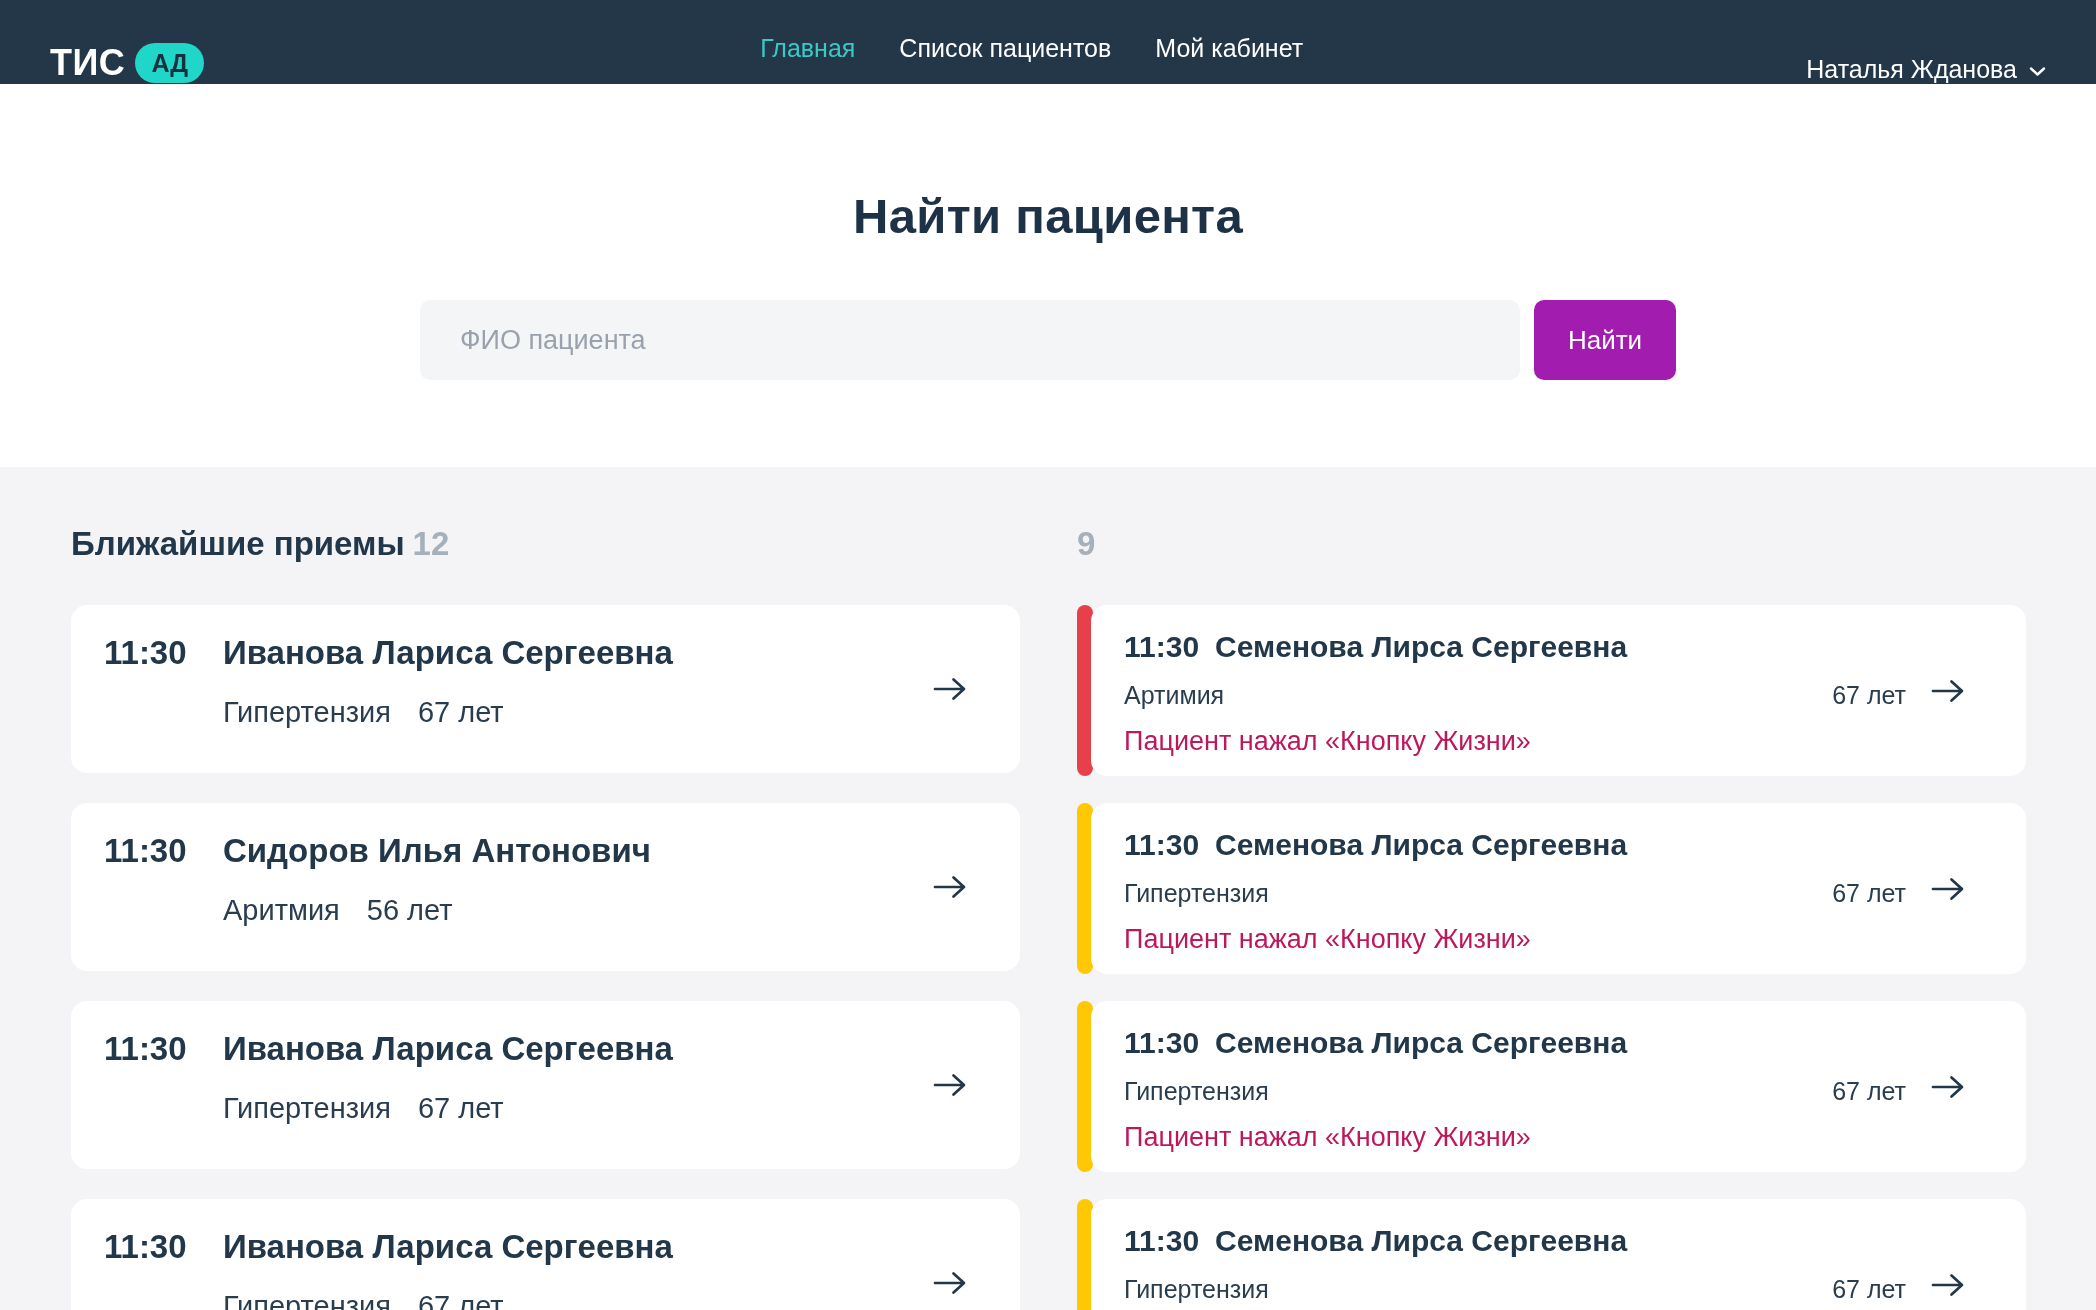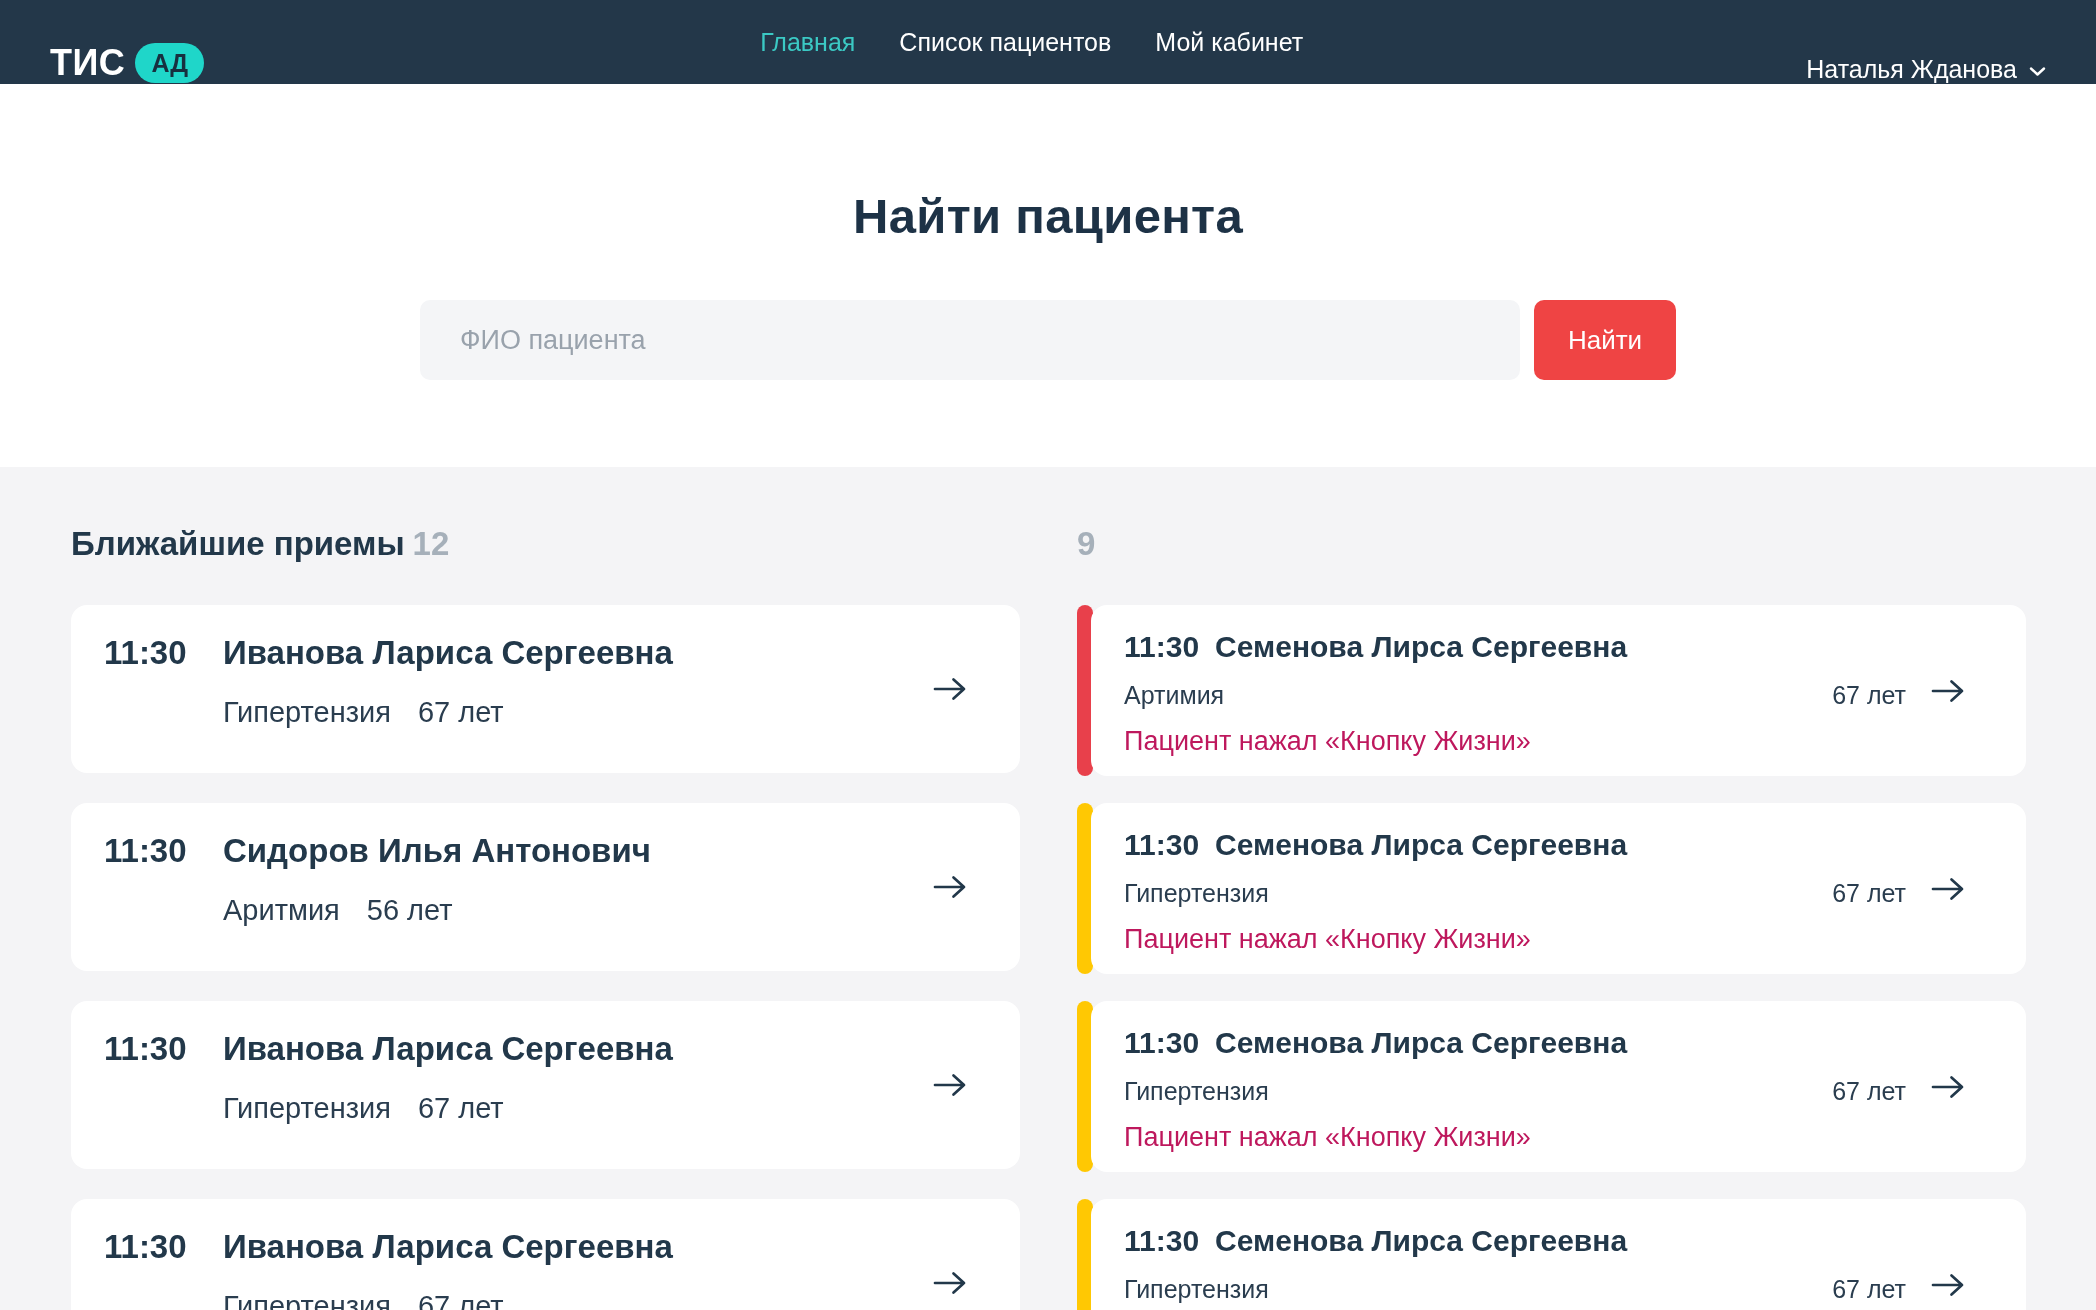--- a/index.html
+++ b/index.html
@@ -33,21 +33,21 @@
     min-width: 64px;
     padding: 0 16px;
     border-radius: 20px;
     display: flex;
     align-items: center;
     justify-content: center;
   }
   .nav-center {
     position: absolute;
     left: 50%;
-    top: 0;
+    top: 6px;
     height: 100%;
     transform: translateX(-53%);
     display: flex;
     align-items: center;
     gap: 44px;
   }
   .nav-link {
     color: #ffffff;
     font-size: 25px;
     font-weight: 500;
@@ -94,21 +94,21 @@
     font-size: 27px;
     font-family: "Liberation Sans", sans-serif;
     color: #22384a;
   }
   .search-input::placeholder { color: #99a2ac; }
   .search-button {
     width: 142px;
     height: 80px;
     border: none;
     border-radius: 10px;
-    background: #ef4444;
+    background: #a21caf;
     color: #ffffff;
     font-size: 26px;
     font-weight: 500;
     font-family: "Liberation Sans", sans-serif;
     cursor: pointer;
   }
 
   
   .section {
     background: #f4f4f6;

